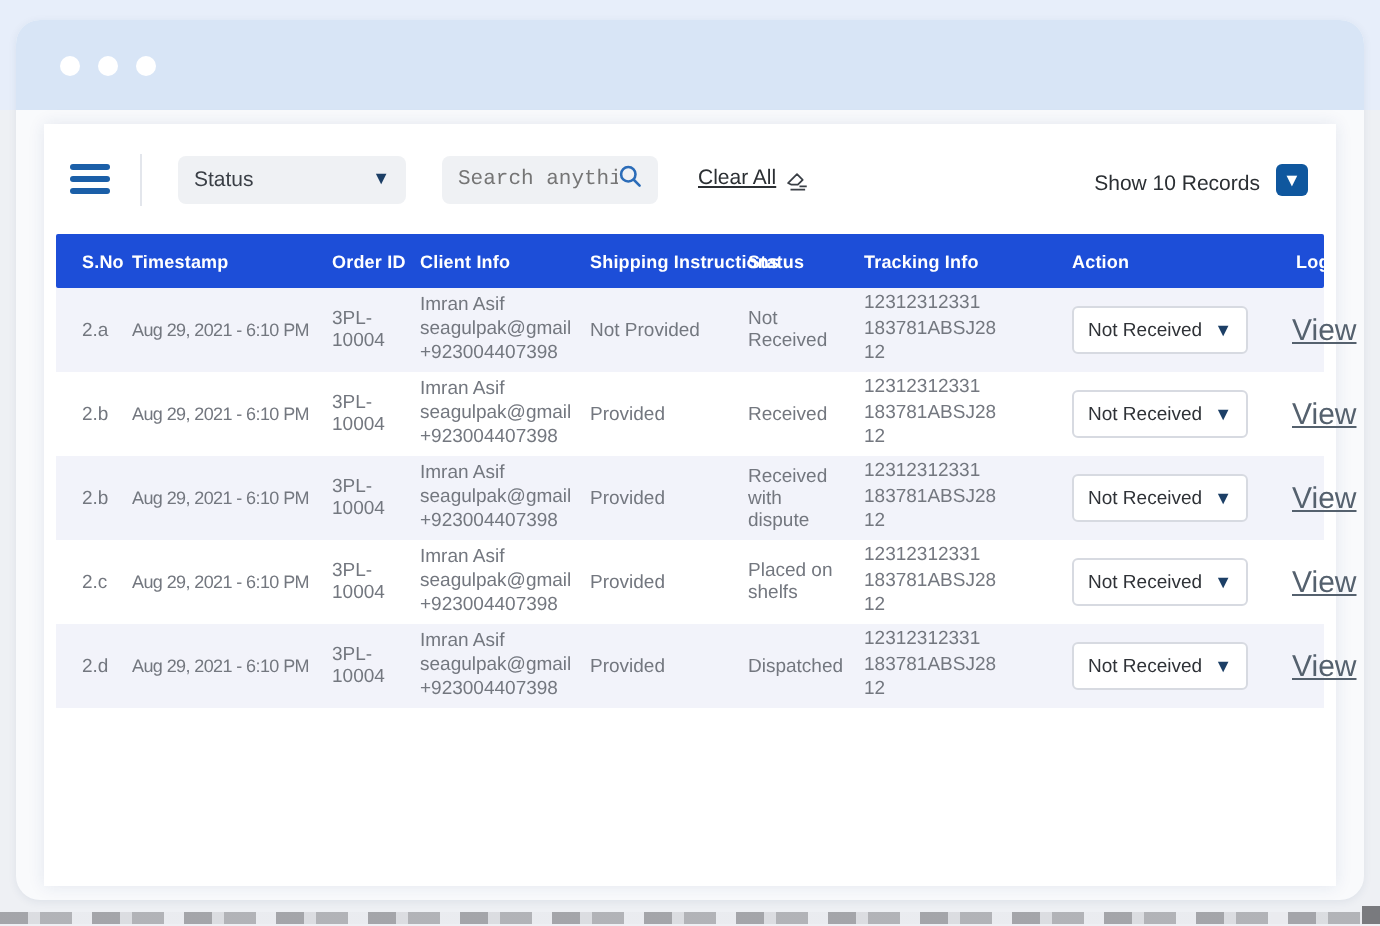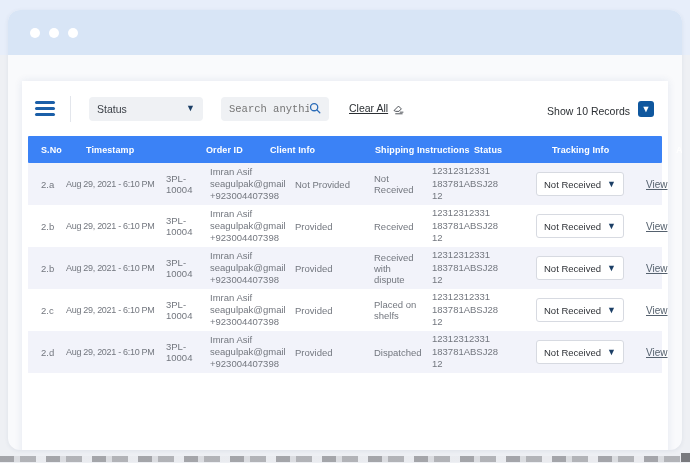--- a/index.html
+++ b/index.html
@@ -10,21 +10,21 @@
     position:relative;
   }
   .window {
     position:absolute; left:8px; top:10px; width:674px; height:440px;
     border-radius:12px; overflow:hidden; background:#f9fafc;
     box-shadow:0 1px 4px rgba(40,60,100,.08);
   }
   .titlebar { height:45px; background:#d8e5f6; display:flex; align-items:center; padding-left:22px; }
   .dot { width:10px; height:10px; border-radius:50%; background:#ffffff; margin-right:9px; }
   .card {
-    position:absolute; left:14px; right:14px; top:71px; height:381px;
+    position:absolute; left:14px; right:14px; top:52px; height:381px;
     background:#ffffff; border-radius:0; box-shadow:0 0 8px rgba(30,60,120,.10);
   }
   
   .toolbar { display:flex; align-items:center; padding:11px 14px 0 13px; height:44px; }
   .hamburger { width:20px; cursor:pointer; }
   .hamburger span { display:block; height:3px; background:#1b5fa8; border-radius:2px; margin:3px 0; }
   .vdiv { width:1px; height:26px; background:#e3e6ec; margin-left:15px; }
   .pill {
     display:flex; align-items:center; justify-content:space-between;
     background:#eff1f4; border-radius:4px; height:24px; padding:0 8px;
@@ -42,36 +42,36 @@
   .clear-all svg { margin-left:4px; }
   .spacer { flex:1; }
   .show-records { display:flex; align-items:flex-end; font-size:10.5px; color:#2b2f33; }
   .records-btn {
     width:16px; height:16px; background:#0f579e; border-radius:3px; margin-left:8px;
     display:flex; align-items:center; justify-content:center; color:#fff; font-size:9px; cursor:pointer;
   }
   
   .table { margin:11px 6px 0 6px; }
   .trow { display:grid; grid-template-columns:34px 100px 44px 85px 79px 58px 80px 112px 1fr; }
-  .thead { background:#3b82f6; color:#ffffff; height:27px; align-items:center; border-radius:1px;gap:20px; }
+  .thead { background:#1d4ed8; color:#ffffff; height:27px; align-items:center; border-radius:1px; }
   .thead .cell { font-size:9px; font-weight:700; letter-spacing:.1px; white-space:nowrap; overflow:visible; }
   .cell { padding-left:4px; padding-right:5px; }
   .cell.c1 { padding-left:13px; }
   .tbody .trow { min-height:42px; align-items:center; font-size:9.5px; color:#73777f; }
   .tbody .trow.odd { background:#f2f3fa; }
   .tbody .trow.even { background:#ffffff; }
   .ts { font-size:9px; letter-spacing:-.3px; white-space:nowrap; }
   .client div { line-height:1.25; }
   .track { line-height:1.3; }
   .action-select {
     width:88px; height:24px; background:#fff; border:1px solid #d7dae1; border-radius:3px;
     display:flex; align-items:center; justify-content:space-between; padding:0 7px;
     font-size:9.5px; color:#2f3237; cursor:pointer;
   }
-  .view-link { color:#55616e; text-decoration:underline; font-size:10px; cursor:pointer; }
+  .view-link { color:#55616e; text-decoration:underline; font-size:15px; cursor:pointer; }
   
   .bottom-strip {
     position:absolute; left:0; right:0; bottom:1px; height:6px; opacity:.55;
     background:repeating-linear-gradient(90deg,
       rgba(70,70,75,.8) 0 14px, rgba(140,140,145,.35) 14px 20px,
       rgba(70,70,75,.65) 20px 36px, rgba(200,200,205,.2) 36px 46px);
   }
   .bottom-strip::after {
     content:""; position:absolute; right:0; top:-3px; width:9px; height:9px; background:#1a1a1e;
   }

